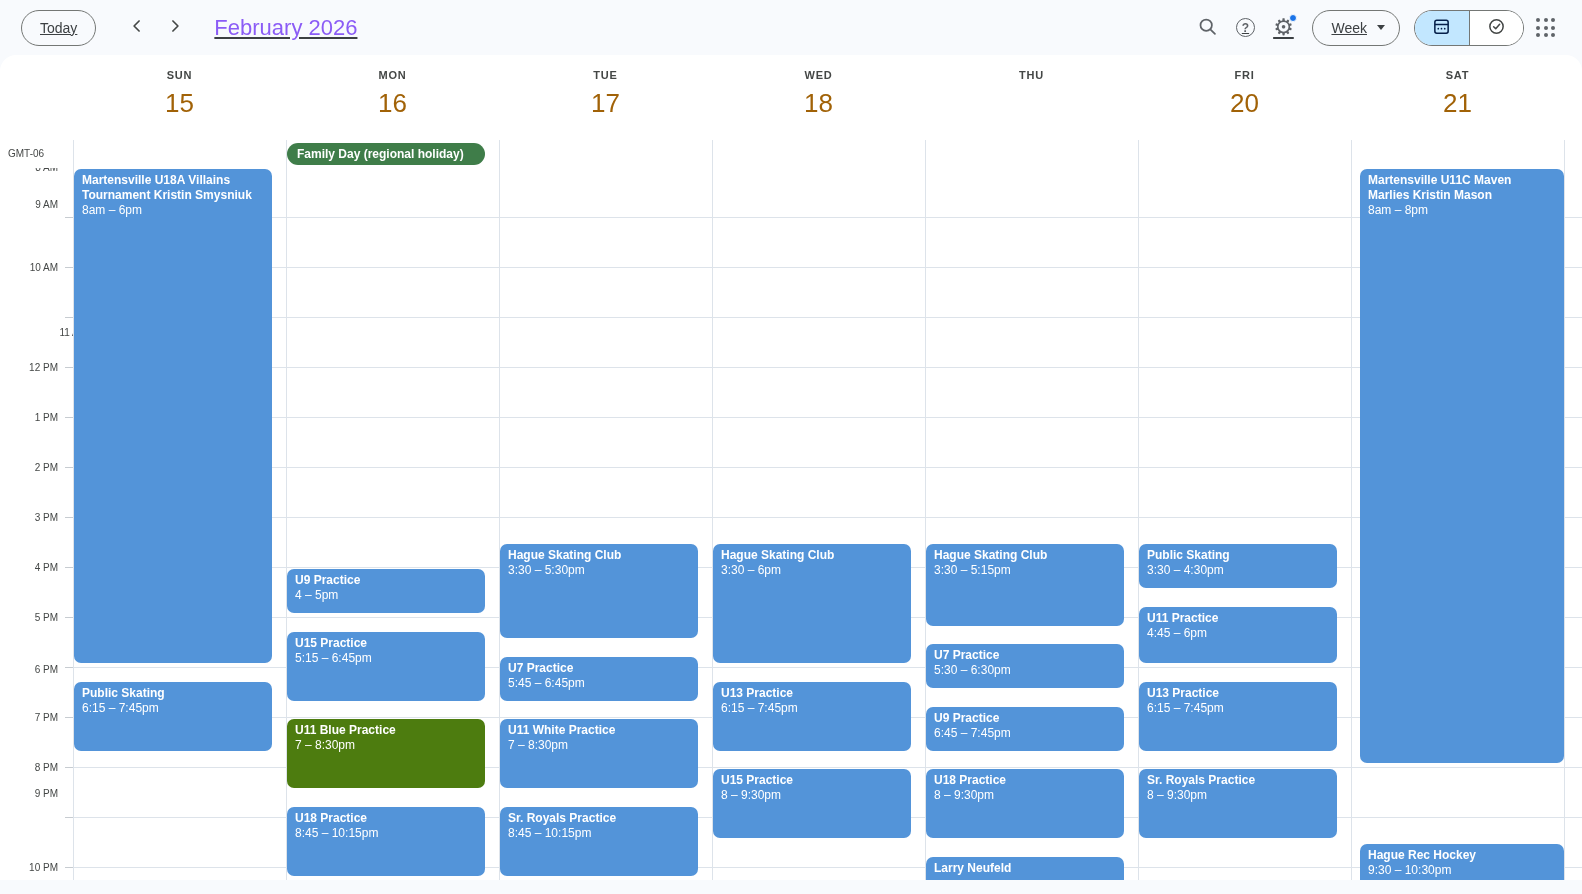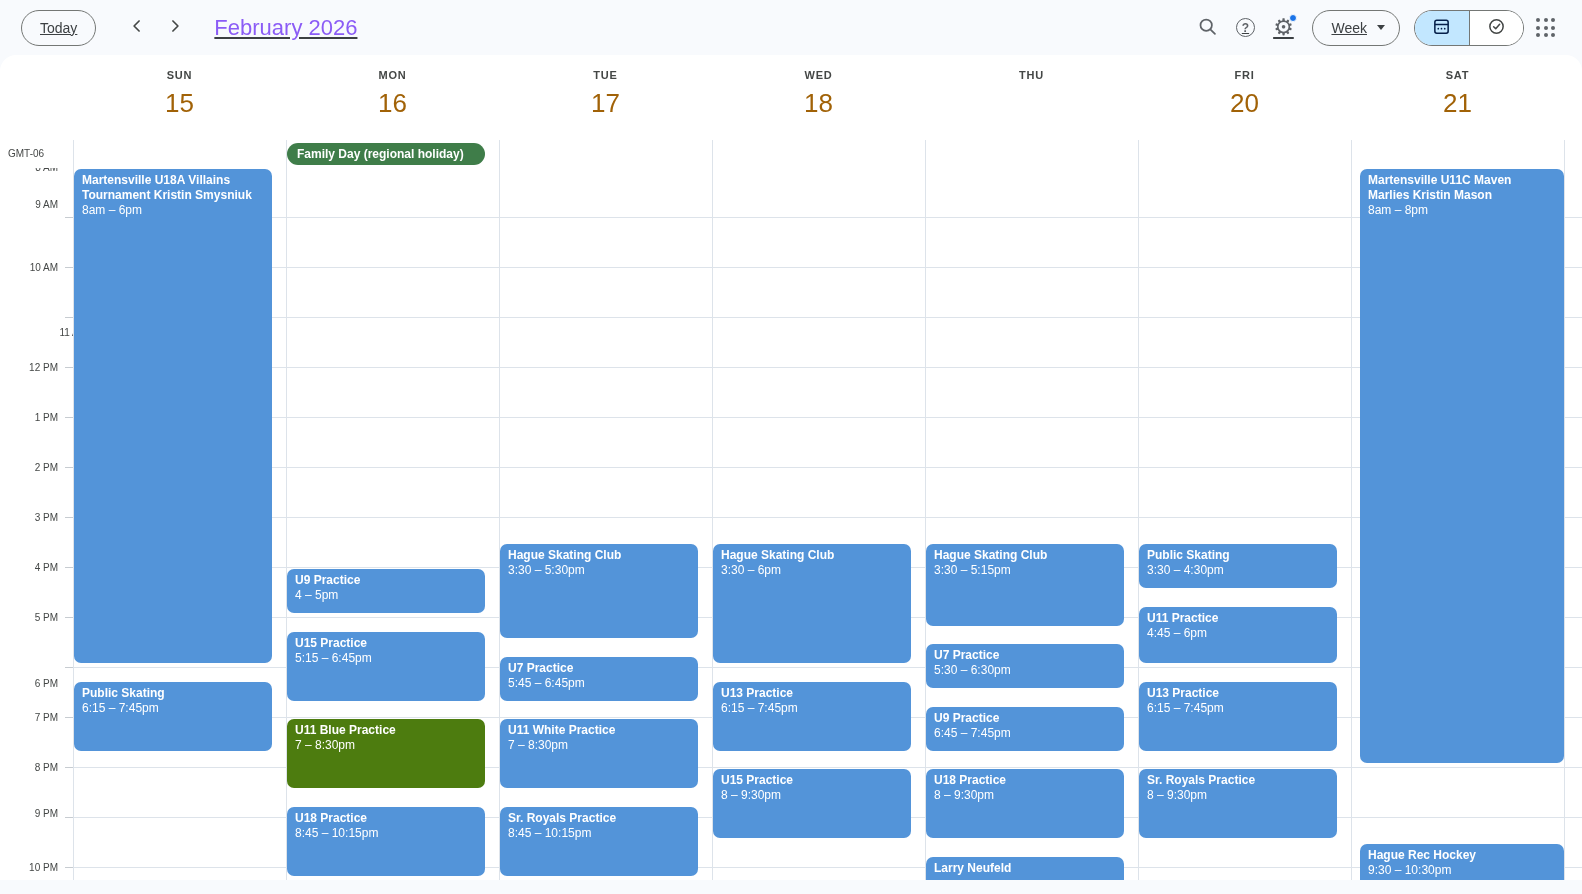--- a/index.html
+++ b/index.html
@@ -254,30 +254,30 @@
       <div class="htick" style="top: 349px;"></div>
       <div class="hour-label" style="top: 344px;">3 PM</div>
       <div class="hline" style="top: 399px;"></div>
       <div class="htick" style="top: 399px;"></div>
       <div class="hour-label" style="top: 394px;">4 PM</div>
       <div class="hline" style="top: 449px;"></div>
       <div class="htick" style="top: 449px;"></div>
       <div class="hour-label" style="top: 444px;">5 PM</div>
       <div class="hline" style="top: 499px;"></div>
       <div class="htick" style="top: 499px;"></div>
-      <div class="hour-label" style="top: 510px;">6 PM</div>
+      <div class="hour-label" style="top: 496px;">6 PM</div>
       <div class="hline" style="top: 549px;"></div>
       <div class="htick" style="top: 549px;"></div>
       <div class="hour-label" style="top: 544px;">7 PM</div>
       <div class="hline" style="top: 599px;"></div>
       <div class="htick" style="top: 599px;"></div>
       <div class="hour-label" style="top: 594px;">8 PM</div>
       <div class="hline" style="top: 649px;"></div>
       <div class="htick" style="top: 649px;"></div>
-      <div class="hour-label" style="top: 640px;">9 PM</div>
+      <div class="hour-label" style="top: 620px;">9 PM</div>
       <div class="hline" style="top: 699px;"></div>
       <div class="htick" style="top: 699px;"></div>
       <div class="hour-label" style="top: 694px;">10 PM</div>
       <div class="vline" style="left: 73px;"></div>
       <div class="vline" style="left: 286px;"></div>
       <div class="vline" style="left: 499px;"></div>
       <div class="vline" style="left: 712px;"></div>
       <div class="vline" style="left: 925px;"></div>
       <div class="vline" style="left: 1138px;"></div>
       <div class="vline" style="left: 1351px;"></div>

